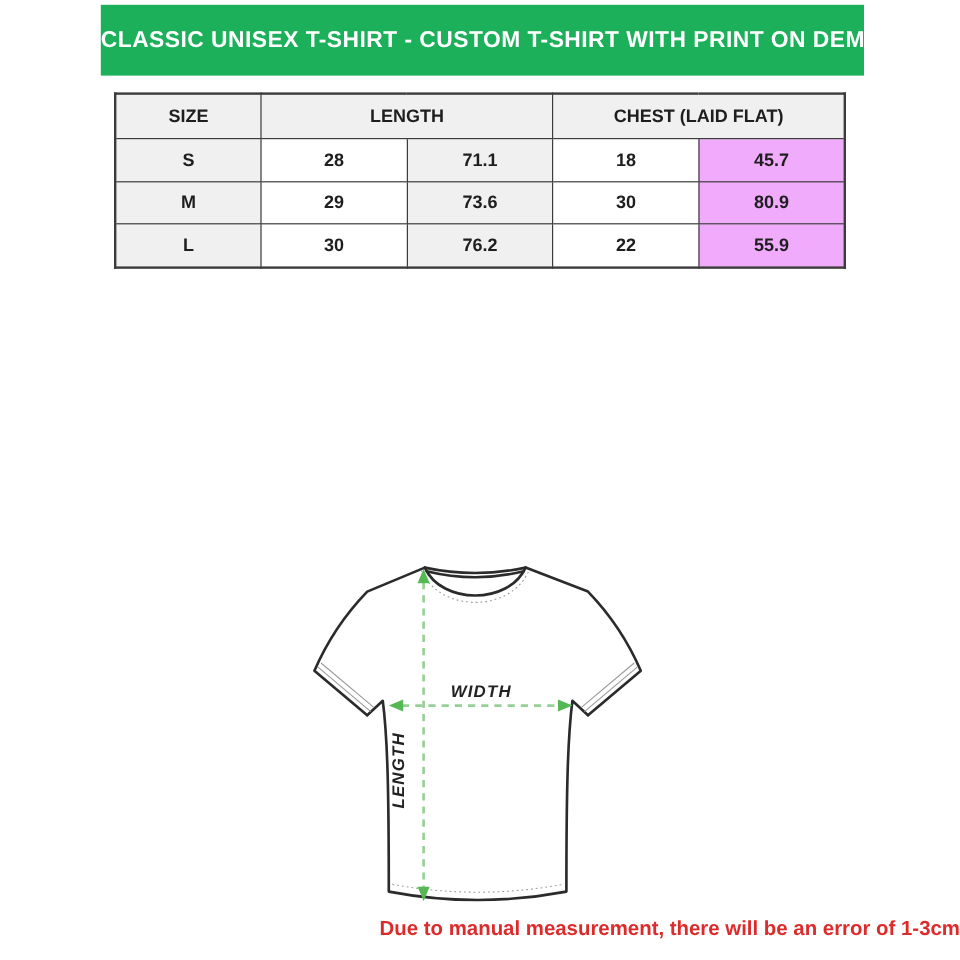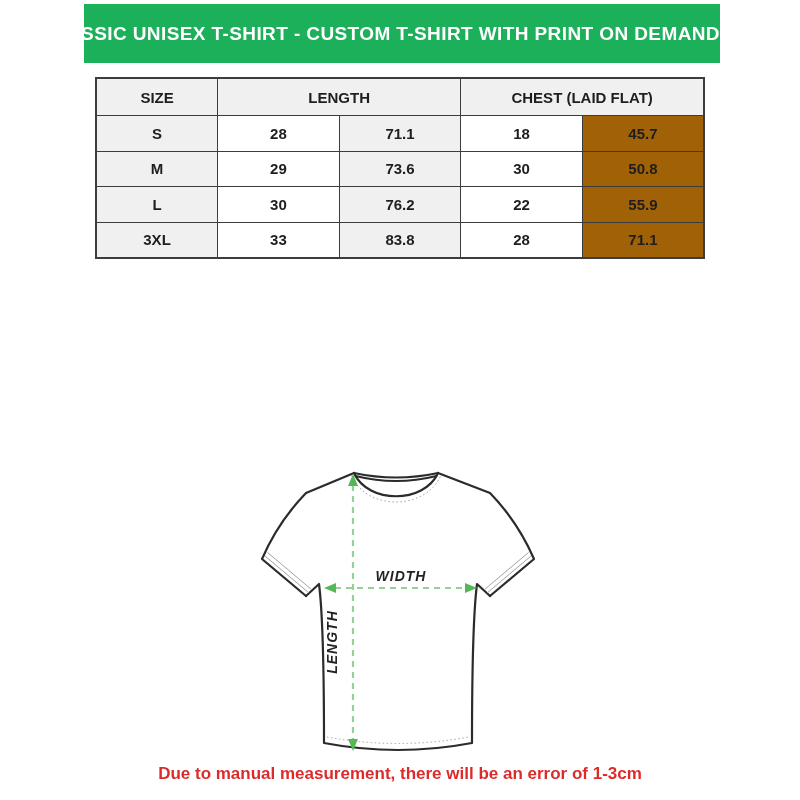--- a/index.html
+++ b/index.html
@@ -2,45 +2,45 @@
 <html><head>
 <meta charset="utf-8">
 <style>
   html,body{margin:0;padding:0;}
   body{
     width:800px;height:800px;position:relative;background:#ffffff;
     font-family:"Liberation Sans", sans-serif;overflow:hidden;
   }
   .banner{
     position:absolute;left:84px;top:4px;width:636px;height:59px;
-    background:#1CB05A;display:flex;align-items:center;justify-content:flex-end;
+    background:#1CB05A;display:flex;align-items:center;justify-content:flex-start;
   }
   .banner-title{
     color:#ffffff;font-size:19px;font-weight:700;letter-spacing:.4px;
     white-space:nowrap;
   }
   table.size-chart{
     position:absolute;left:95px;top:77px;width:610px;
     border-collapse:collapse;table-layout:fixed;
     border:2px solid #3C3C3C;
   }
   table.size-chart th, table.size-chart td{
     border:1.5px solid #3C3C3C;text-align:center;vertical-align:middle;
     font-size:15px;color:#1E1E1E;padding:0;
   }
   table.size-chart th{height:36px;background:#F0F0F0;font-weight:700;}
   table.size-chart td{height:34.5px;font-weight:700;}
   table.size-chart td:nth-child(1){background:#F0F0F0;}
   table.size-chart td:nth-child(2){background:#ffffff;}
   table.size-chart td:nth-child(3){background:#F0F0F0;}
   table.size-chart td:nth-child(4){background:#ffffff;margin-top:16px;}
-  table.size-chart td:nth-child(5){background:#a16207;}
+  table.size-chart td:nth-child(5){background:#f0abfc;}
   .shirt-wrap{position:absolute;left:240px;top:460px;width:320px;height:320px;font-style:italic;}
   .footer-note{
-    position:absolute;left:0;top:764px;width:800px;text-align:center;
+    position:absolute;left:0;top:764px;width:800px;text-align:right;
     font-size:17px;font-weight:700;color:#DD2B2B;
   }
   svg text.measure-label{
     font-family:"Liberation Sans", sans-serif;font-size:14px;font-weight:700;
     fill:#222222;letter-spacing:1px;
   }
 </style>
 </head>
 <body>
 
@@ -69,35 +69,28 @@
       <td>28</td>
       <td>71.1</td>
       <td>18</td>
       <td>45.7</td>
     </tr>
     <tr>
       <td>M</td>
       <td>29</td>
       <td>73.6</td>
       <td>30</td>
-      <td>50.8</td>
+      <td>80.9</td>
     </tr>
     <tr>
       <td>L</td>
       <td>30</td>
       <td>76.2</td>
       <td>22</td>
       <td>55.9</td>
-    </tr>
-    <tr>
-      <td>3XL</td>
-      <td>33</td>
-      <td>83.8</td>
-      <td>28</td>
-      <td>71.1</td>
     </tr>
   </tbody>
 </table>
 
 <div class="shirt-wrap">
   <svg width="320" height="320" viewBox="0 0 320 320">
 
     <path d="M114,13 L66,33 Q38,62 22,99 L66,136 L79,124 C83,155 84,200 84,283 Q158,297 232,283 C232,200 233,155 237,124 L250,136 L294,99 Q278,62 250,33 L198,13 C184,44 128,44 114,13 Z" fill="#ffffff" stroke="none"></path>
 
     <g fill="none" stroke="#2B2B2B" stroke-width="2.2" stroke-linejoin="round" stroke-linecap="round">

